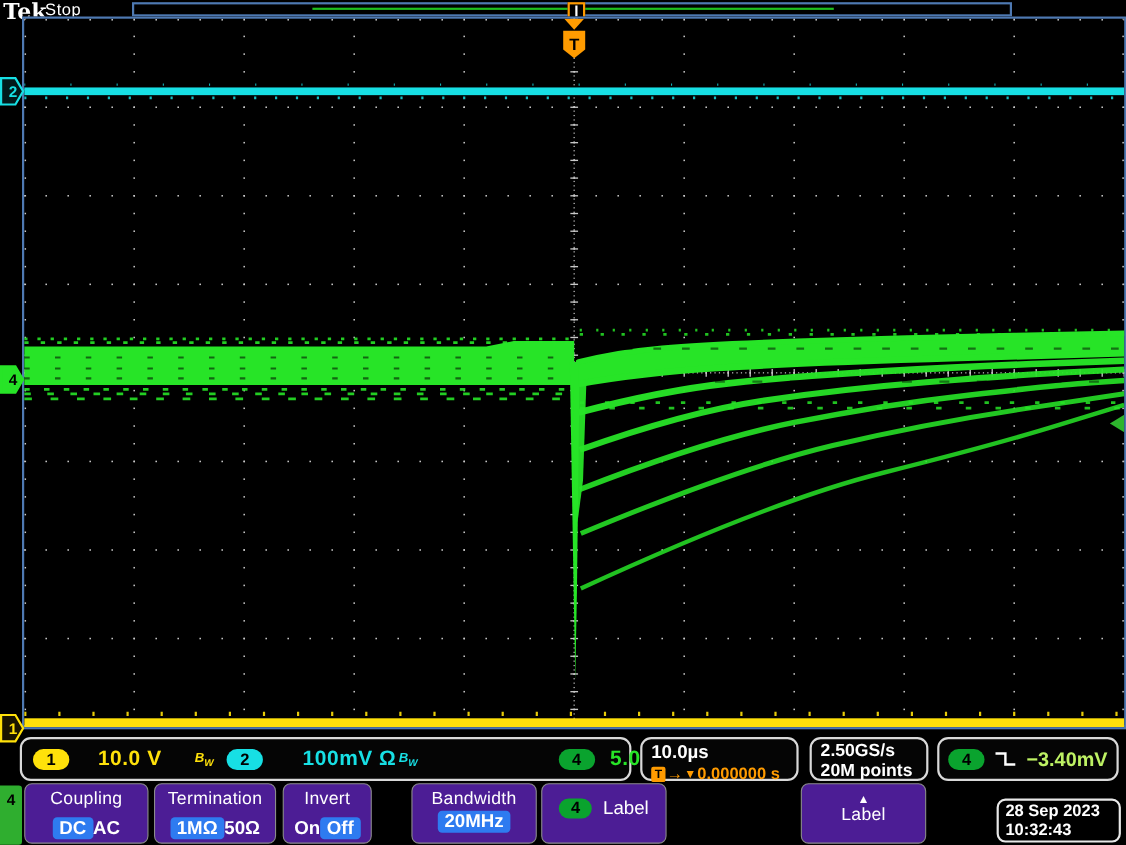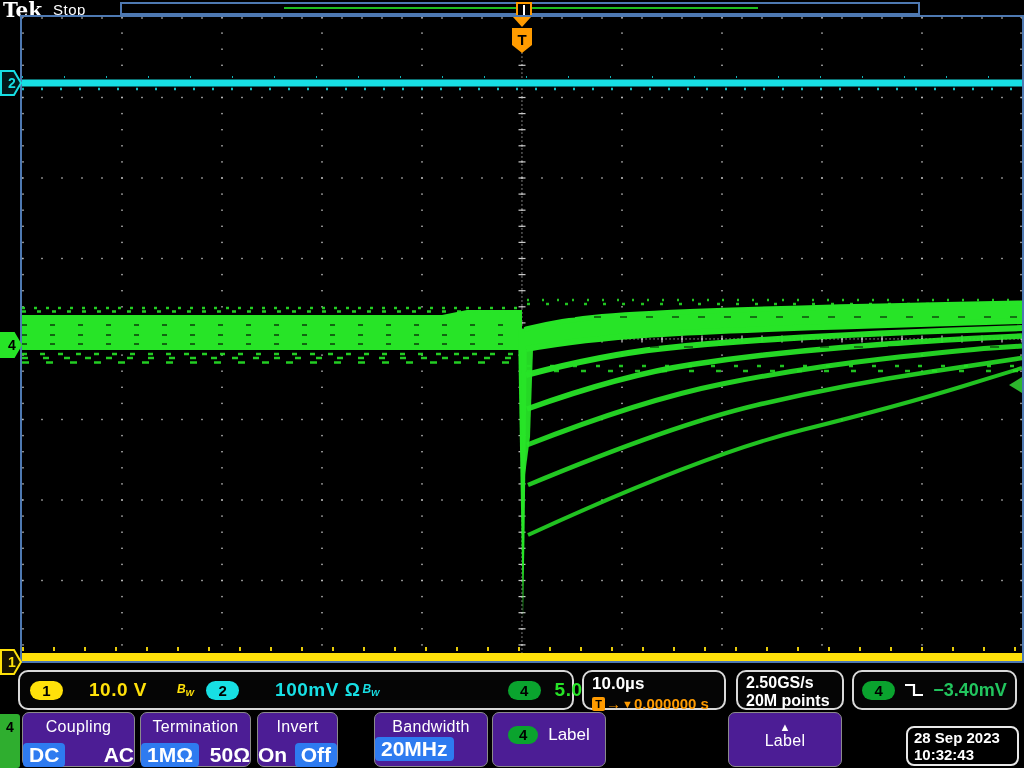--- a/index.html
+++ b/index.html
@@ -1,20 +1,20 @@
 <!DOCTYPE html>
 <html><head>
 <meta charset="utf-8">
 <style>
   html,body{margin:0;padding:0;background:#000;width:1024px;height:768px;overflow:hidden;
     font-family:"Liberation Sans",sans-serif;-webkit-font-smoothing:antialiased;}
   .abs{position:absolute;}
   
   #tek-logo{left:3px;top:-2px;color:#fff;font-family:"DejaVu Serif",serif;font-weight:bold;font-size:20px;}
-  #acq-status{left:41px;top:1px;color:#fff;font-size:15px;letter-spacing:.5px;margin-left:12px;}
+  #acq-status{left:41px;top:1px;color:#fff;font-size:15px;letter-spacing:.5px;}
   
   #ovbar{left:120px;top:2px;width:800px;height:13px;border:2px solid #4e79b2;background:#000;box-sizing:border-box;}
   #ovwave{position:absolute;left:162px;top:3px;width:474px;height:2px;background:#1fbf1f;}
   #ovmark{position:absolute;left:394px;top:-2px;width:12px;height:12px;border:2px solid #ff9b00;background:#000;}
   #ovmark .c{position:absolute;left:5px;top:1px;width:2px;height:10px;background:#fff;}
   
   #grat{left:20px;top:15px;width:1004px;height:648px;border:2px solid #4e79b2;box-sizing:border-box;background:#000;}
   #grat svg{display:block;width:1000px;height:644px;}
   
   .chmark{left:0;width:22px;height:28px;z-index:5;}
@@ -27,28 +27,28 @@
   .rdout{font-size:19px;font-weight:bold;letter-spacing:.5px;white-space:nowrap;}
   .bw{font-weight:bold;font-size:12px;font-style:italic;}
   .bw sub{font-size:9px;}
   #box-h{left:582px;width:144px;padding:2px 0 0 8px;}
   #box-h .tb{color:#fff;font-size:17px;font-weight:bold;}
   #box-h .tline{color:#ff9b00;font-size:15px;font-weight:bold;display:flex;align-items:center;gap:1px;margin-top:1px;}
   #box-h .tchip{background:#ff9b00;color:#000;font-size:11px;font-weight:bold;width:13px;height:14px;
      text-align:center;line-height:14px;border-radius:2px;display:inline-block;}
   #box-acq{left:736px;width:108px;padding:2px 0 0 8px;color:#fff;font-weight:bold;font-size:16px;line-height:18px;}
   #box-trig{left:852px;width:165px;display:flex;align-items:center;justify-content:center;gap:9px;}
-  #box-trig .lvl{color:#22c55e;font-size:18px;font-weight:bold;}
+  #box-trig .lvl{color:#bef264;font-size:18px;font-weight:bold;}
   
   #menu-tab{left:0;top:714px;width:20px;height:54px;background:#2fae2f;color:#000;
      font-size:14px;font-weight:bold;text-align:center;padding-top:5px;box-sizing:border-box;border-radius:0 3px 3px 0;}
   .mbtn{top:712px;height:55px;background:#4c1d95;border:1px solid #8b8b8b;border-radius:7px;box-sizing:border-box;
      color:#fff;text-align:center;}
   .mtitle{font-size:16px;margin-top:5px;letter-spacing:.3px;}
-  .orow{display:flex;justify-content:space-between;align-items:center;margin-top:7px;font-size:21px;font-weight:bold;}
+  .orow{display:flex;justify-content:center;align-items:center;margin-top:7px;font-size:17px;font-weight:bold;}
   .chip{background:#2e7bf0;border-radius:4px;padding:0 6px;color:#fff;}
   #btn-label .orow{margin-top:12px;justify-content:center;gap:10px;font-weight:normal;font-size:17px;}
   #btn-more .tri{font-size:11px;line-height:10px;margin-top:9px;}
   #btn-more .mtitle{margin-top:0;}
   #datebox{left:906px;top:726px;width:113px;height:40px;border:2px solid #e8e8e8;border-radius:8px;background:#000;
      box-sizing:border-box;color:#fff;font-size:15px;font-weight:bold;line-height:17px;padding:1px 0 0 6px;white-space:nowrap;}
 </style>
 </head>
 <body>
 

